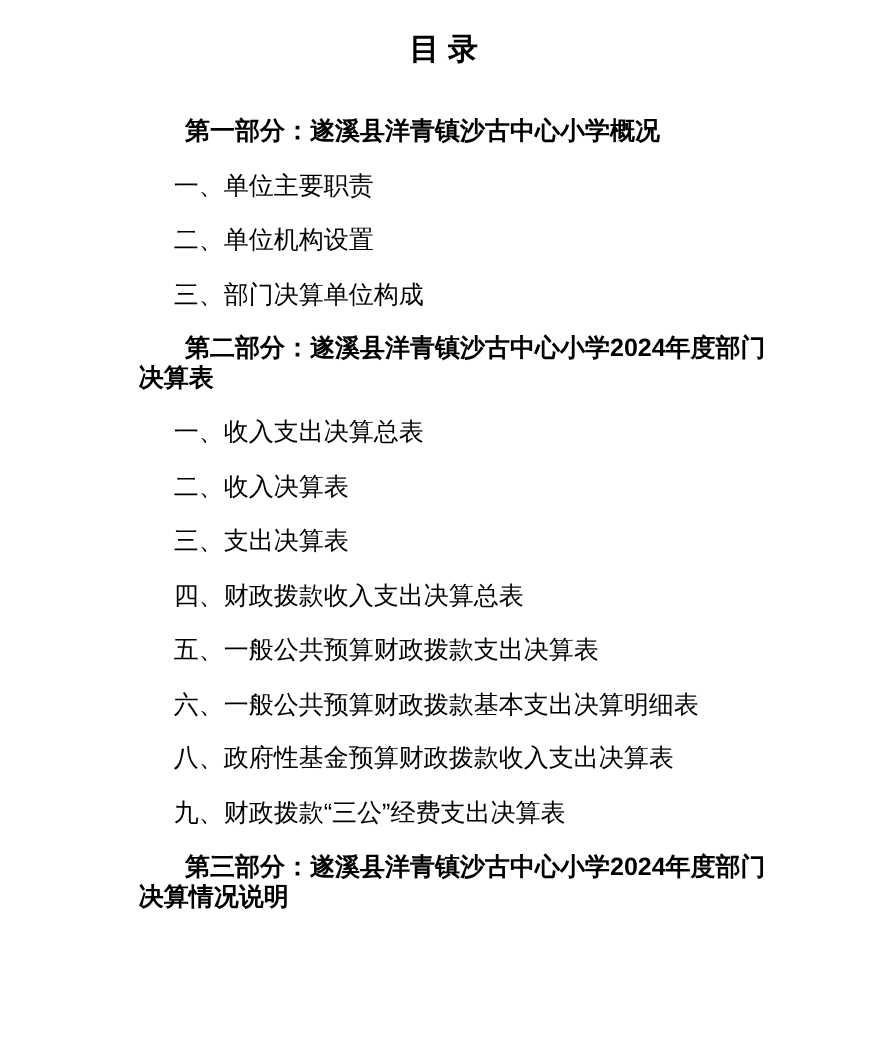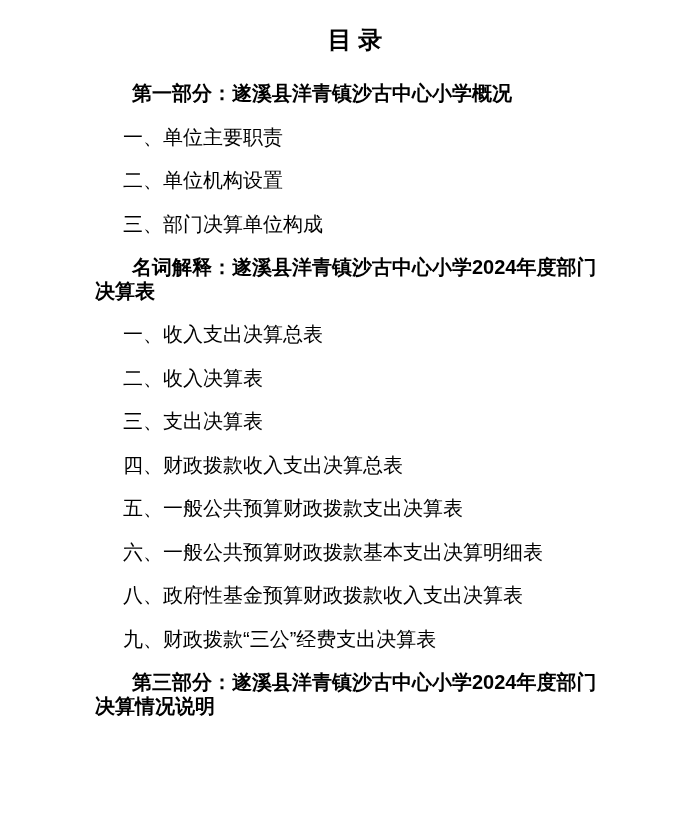--- a/index.html
+++ b/index.html
@@ -16,29 +16,30 @@
     -webkit-font-smoothing: antialiased;
   }
   .page {
     box-sizing: border-box;
     width: 700px;
     height: 830px;
     padding: 26px 85px 20px 95px;
     background: #ffffff;
   }
   .toc-title {
-    margin: 0 0 28px 0;
+    margin: 0 0 40px 0;
     text-align: center;
     font-size: 24px;
     font-weight: 700;
     line-height: 28px;
     white-space: pre;
   }
   .toc-list {
     width: 520px;
+    margin-left: 16px;
   }
   p.sec, p.item {
     margin: 0 0 20px 0;
     line-height: 23.5px;
     word-break: break-all;
   }
   p.sec {
     font-size: 20px;
     font-weight: 700;
     text-indent: 37px;
@@ -53,21 +54,21 @@
 <body>
 
 <div class="page">
   <h1 class="toc-title">目 录</h1>
 
   <div class="toc-list">
     <p class="sec">第一部分：遂溪县洋青镇沙古中心小学概况</p>
     <p class="item">一、单位主要职责</p>
     <p class="item">二、单位机构设置</p>
     <p class="item">三、部门决算单位构成</p>
-    <p class="sec">名词解释：遂溪县洋青镇沙古中心小学2024年度部门决算表</p>
+    <p class="sec">第二部分：遂溪县洋青镇沙古中心小学2024年度部门决算表</p>
     <p class="item">一、收入支出决算总表</p>
     <p class="item">二、收入决算表</p>
     <p class="item">三、支出决算表</p>
     <p class="item">四、财政拨款收入支出决算总表</p>
     <p class="item">五、一般公共预算财政拨款支出决算表</p>
     <p class="item">六、一般公共预算财政拨款基本支出决算明细表</p>
     <p class="item">八、政府性基金预算财政拨款收入支出决算表</p>
     <p class="item">九、财政拨款“三公”经费支出决算表</p>
     <p class="sec">第三部分：遂溪县洋青镇沙古中心小学2024年度部门决算情况说明</p>
   </div>

